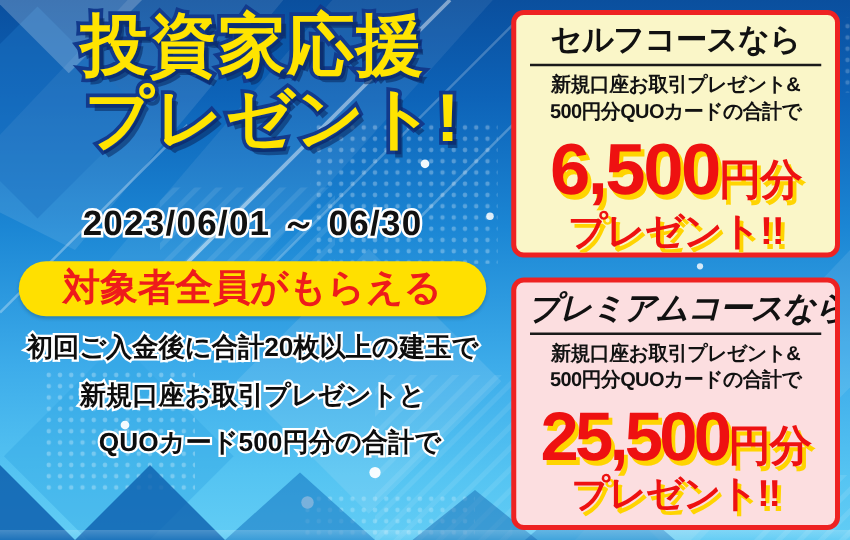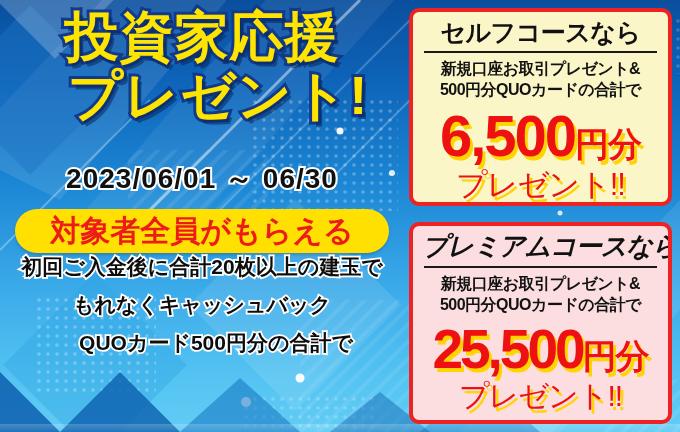--- a/index.html
+++ b/index.html
@@ -86,21 +86,21 @@
     font-size: 30px;
     font-weight: bold;
     color: #EE1B1B;
     letter-spacing: 0px;
     white-space: nowrap;
     line-height: 1;
   }
 
   .body-lines {
     position: absolute;
-    left: 0; top: 256px;
+    left: 0; top: 268px;
     width: 404px;
     text-align: center;
   }
   .body-line {
     font-size: 21px;
     font-weight: bold;
     color: #0d0d0d;
     -webkit-text-stroke: 3.5px #ffffff;
     paint-order: stroke fill;
     line-height: 1;
@@ -174,21 +174,21 @@
     font-size: 34px;
     font-weight: bold;
     color: #EE1111;
     letter-spacing: -1px;
     text-shadow: 3px 4px 0 #FFD400;
   }
 
   .present-word {
     margin-top: 4px;
     font-size: 31px;
-    font-weight: normal;
+    font-weight: bold;
     color: #EE1111;
     letter-spacing: -1px;
     line-height: 1;
     white-space: nowrap;
     text-shadow: 3px 4px 0 #FFD400;
   }
   .panel-premium .present-word { font-size: 30px; }
 </style>
 </head>
 <body>
@@ -259,21 +259,21 @@
     </div>
 
     <div class="date-line">2023/06/01 ～ 06/30</div>
 
     <div class="badge">
       <span class="badge-text">対象者全員がもらえる</span>
     </div>
 
     <div class="body-lines">
       <div class="body-line">初回ご入金後に合計20枚以上の建玉で</div>
-      <div class="body-line">もれなくキャッシュバック</div>
+      <div class="body-line">新規口座お取引プレゼントと</div>
       <div class="body-line">QUOカード500円分の合計で</div>
     </div>
   </div>
 
   <div class="panel panel-self">
     <div class="panel-head">セルフコースなら</div>
     <div class="panel-rule"></div>
     <div class="panel-sub">新規口座お取引プレゼント&amp;</div>
     <div class="panel-sub">500円分QUOカードの合計で</div>
     <div class="amount-row">

